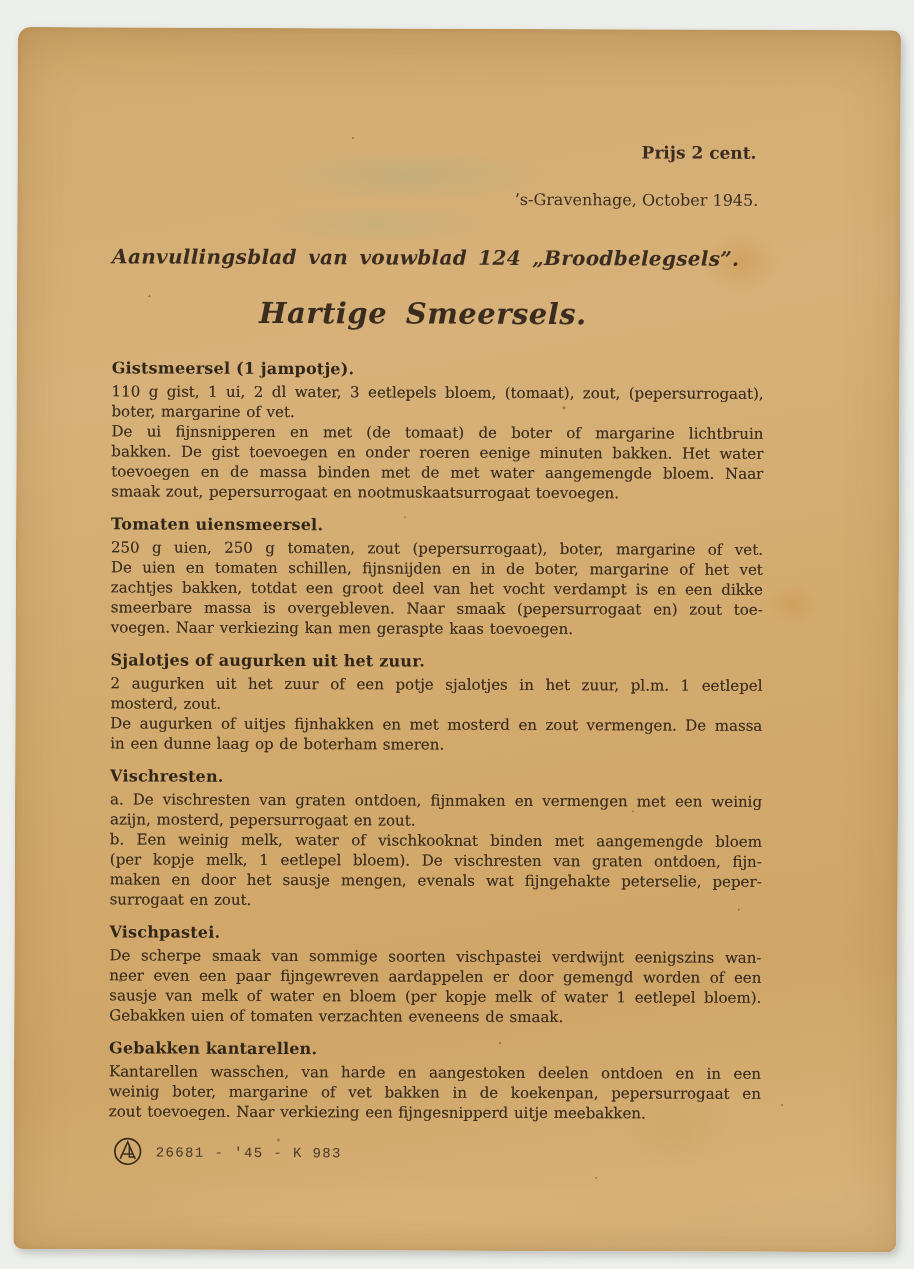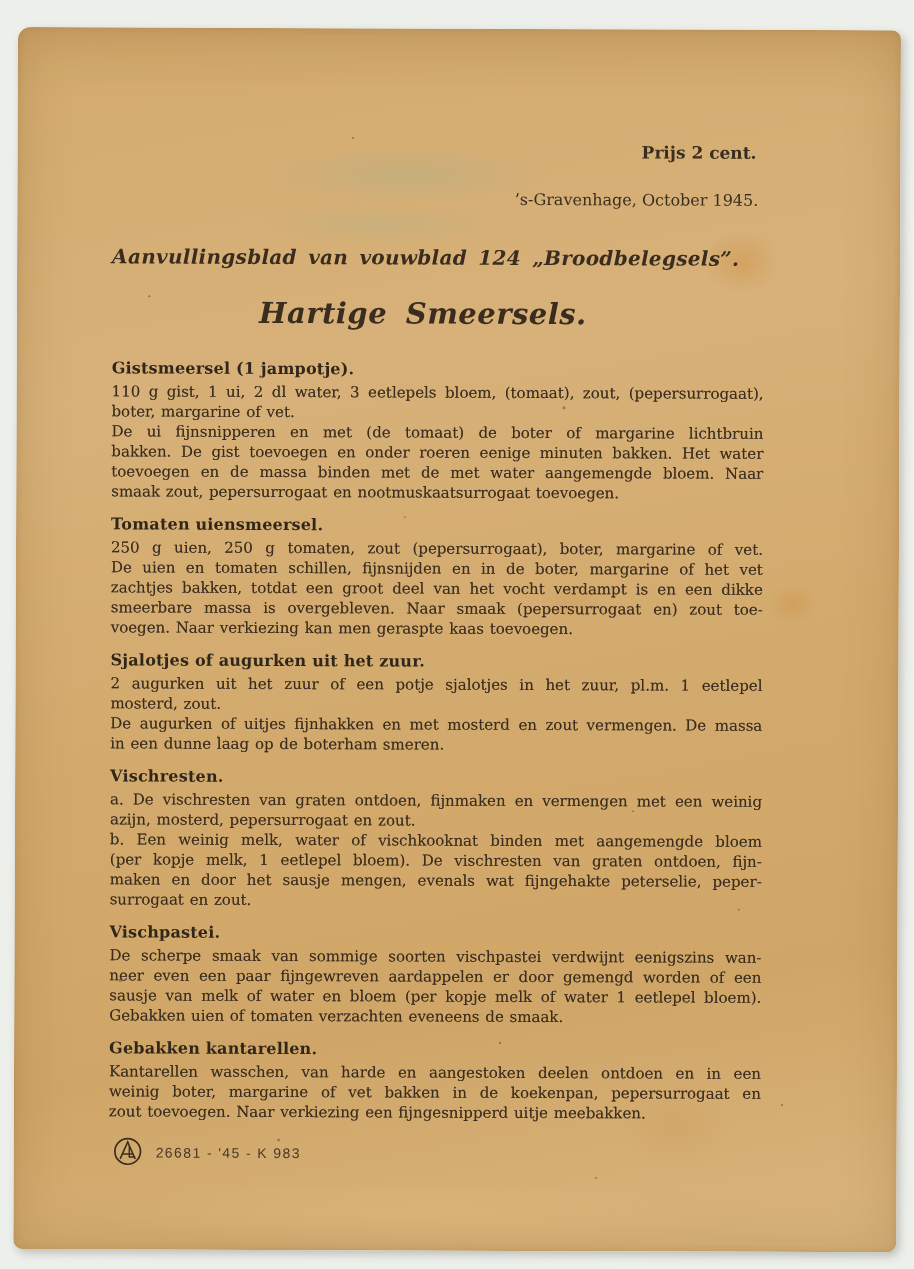--- a/index.html
+++ b/index.html
@@ -87,21 +87,21 @@
     text-shadow: 0 0 .5px rgba(58,45,31,.55);
   }
   .ln-last { text-align: left; text-align-last: left; }
   .footer {
     display: flex; align-items: center;
     margin-top: 0; padding-left: 2px; gap: 11px;
   }
   .logo { width: 34px; height: 34px; display: inline-block; }
   .logo svg { display: block; }
   .imprint {
-    font-family: Liberation Sans, sans-serif;
+    font-family: Liberation Mono, monospace;
     font-size: 14px; letter-spacing: 1.4px;
     color: #46382a; padding-top: 2px;
   }
 </style>
 </head>
 <body>
 
 <div class="paper">
   <div class="content">
 

